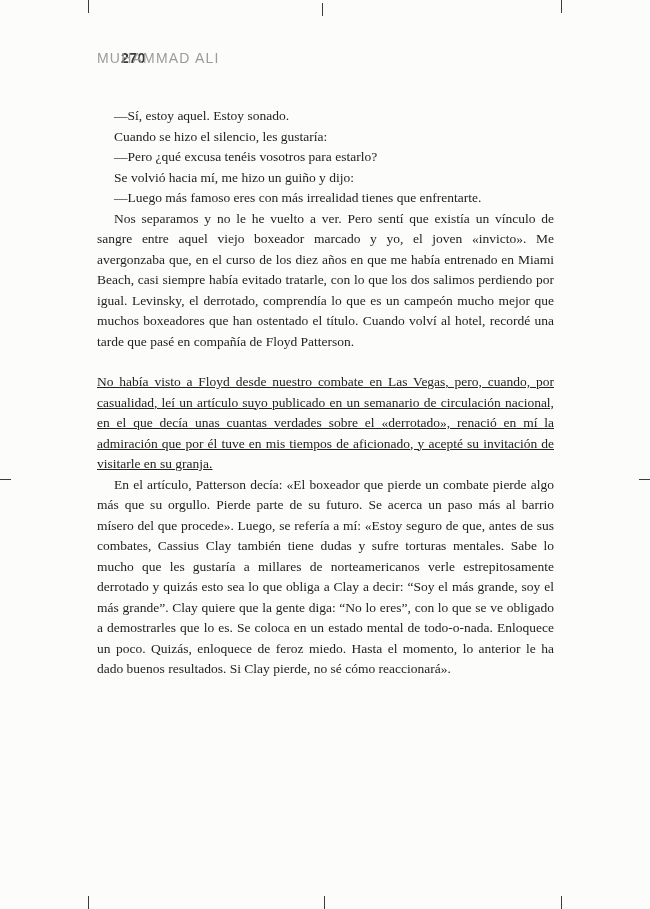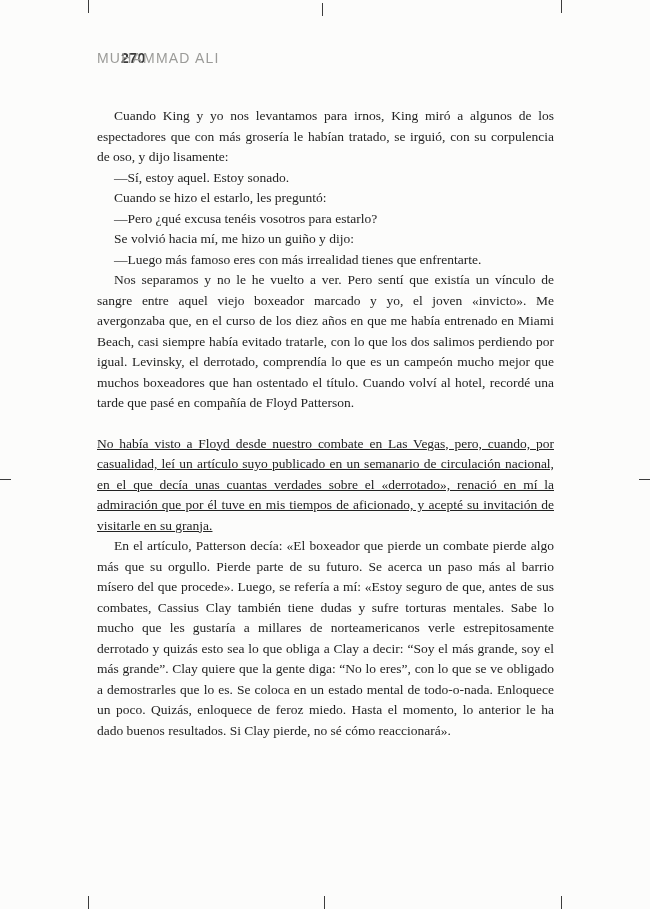--- a/index.html
+++ b/index.html
@@ -89,23 +89,22 @@
   <div class="crop v cm-br"></div>
   <div class="crop h cm-ml"></div>
   <div class="crop h cm-mr"></div>
 
   <div class="runhead">
     <span class="pagenum">270</span>
     <span class="runtitle">MUHAMMAD ALI</span>
   </div>
 
   <div class="text-block">
-    <p class="indent">Cuando King y yo nos levantamos para irnos, King miró a algunos de los espectadores que con más grosería le habían tratado, se irguió, con su corpulencia de oso, y dijo lisamente:</p>
     <p class="indent">—Sí, estoy aquel. Estoy sonado.</p>
-    <p class="indent">Cuando se hizo el estarlo, les preguntó:</p>
+    <p class="indent">Cuando se hizo el silencio, les gustaría:</p>
     <p class="indent">—Pero ¿qué excusa tenéis vosotros para estarlo?</p>
     <p class="indent">Se volvió hacia mí, me hizo un guiño y dijo:</p>
     <p class="indent">—Luego más famoso eres con más irrealidad tienes que enfrentarte.</p>
     <p class="indent">Nos separamos y no le he vuelto a ver. Pero sentí que existía un vínculo de sangre entre aquel viejo boxeador marcado y yo, el joven «invicto». Me avergonzaba que, en el curso de los diez años en que me había entrenado en Miami Beach, casi siempre había evitado tratarle, con lo que los dos salimos perdiendo por igual. Levinsky, el derrotado, comprendía lo que es un campeón mucho mejor que muchos boxeadores que han ostentado el título. Cuando volví al hotel, recordé una tarde que pasé en compañía de Floyd Patterson.</p>
     <p class="noindent gap-before">No había visto a Floyd desde nuestro combate en Las Vegas, pero, cuando, por casualidad, leí un artículo suyo publicado en un semanario de circulación nacional, en el que decía unas cuantas verdades sobre el «derrotado», renació en mí la admiración que por él tuve en mis tiempos de aficionado, y acepté su invitación de visitarle en su granja.</p>
     <p class="indent">En el artículo, Patterson decía: «El boxeador que pierde un combate pierde algo más que su orgullo. Pierde parte de su futuro. Se acerca un paso más al barrio mísero del que procede». Luego, se refería a mí: «Estoy seguro de que, antes de sus combates, Cassius Clay también tiene dudas y sufre torturas mentales. Sabe lo mucho que les gustaría a millares de norteamericanos verle estrepitosamente derrotado y quizás esto sea lo que obliga a Clay a decir: “Soy el más grande, soy el más grande”. Clay quiere que la gente diga: “No lo eres”, con lo que se ve obligado a demostrarles que lo es. Se coloca en un estado mental de todo-o-nada. Enloquece un poco. Quizás, enloquece de feroz miedo. Hasta el momento, lo anterior le ha dado buenos resultados. Si Clay pierde, no sé cómo reaccionará».</p>
   </div>
 
 </div>
 

